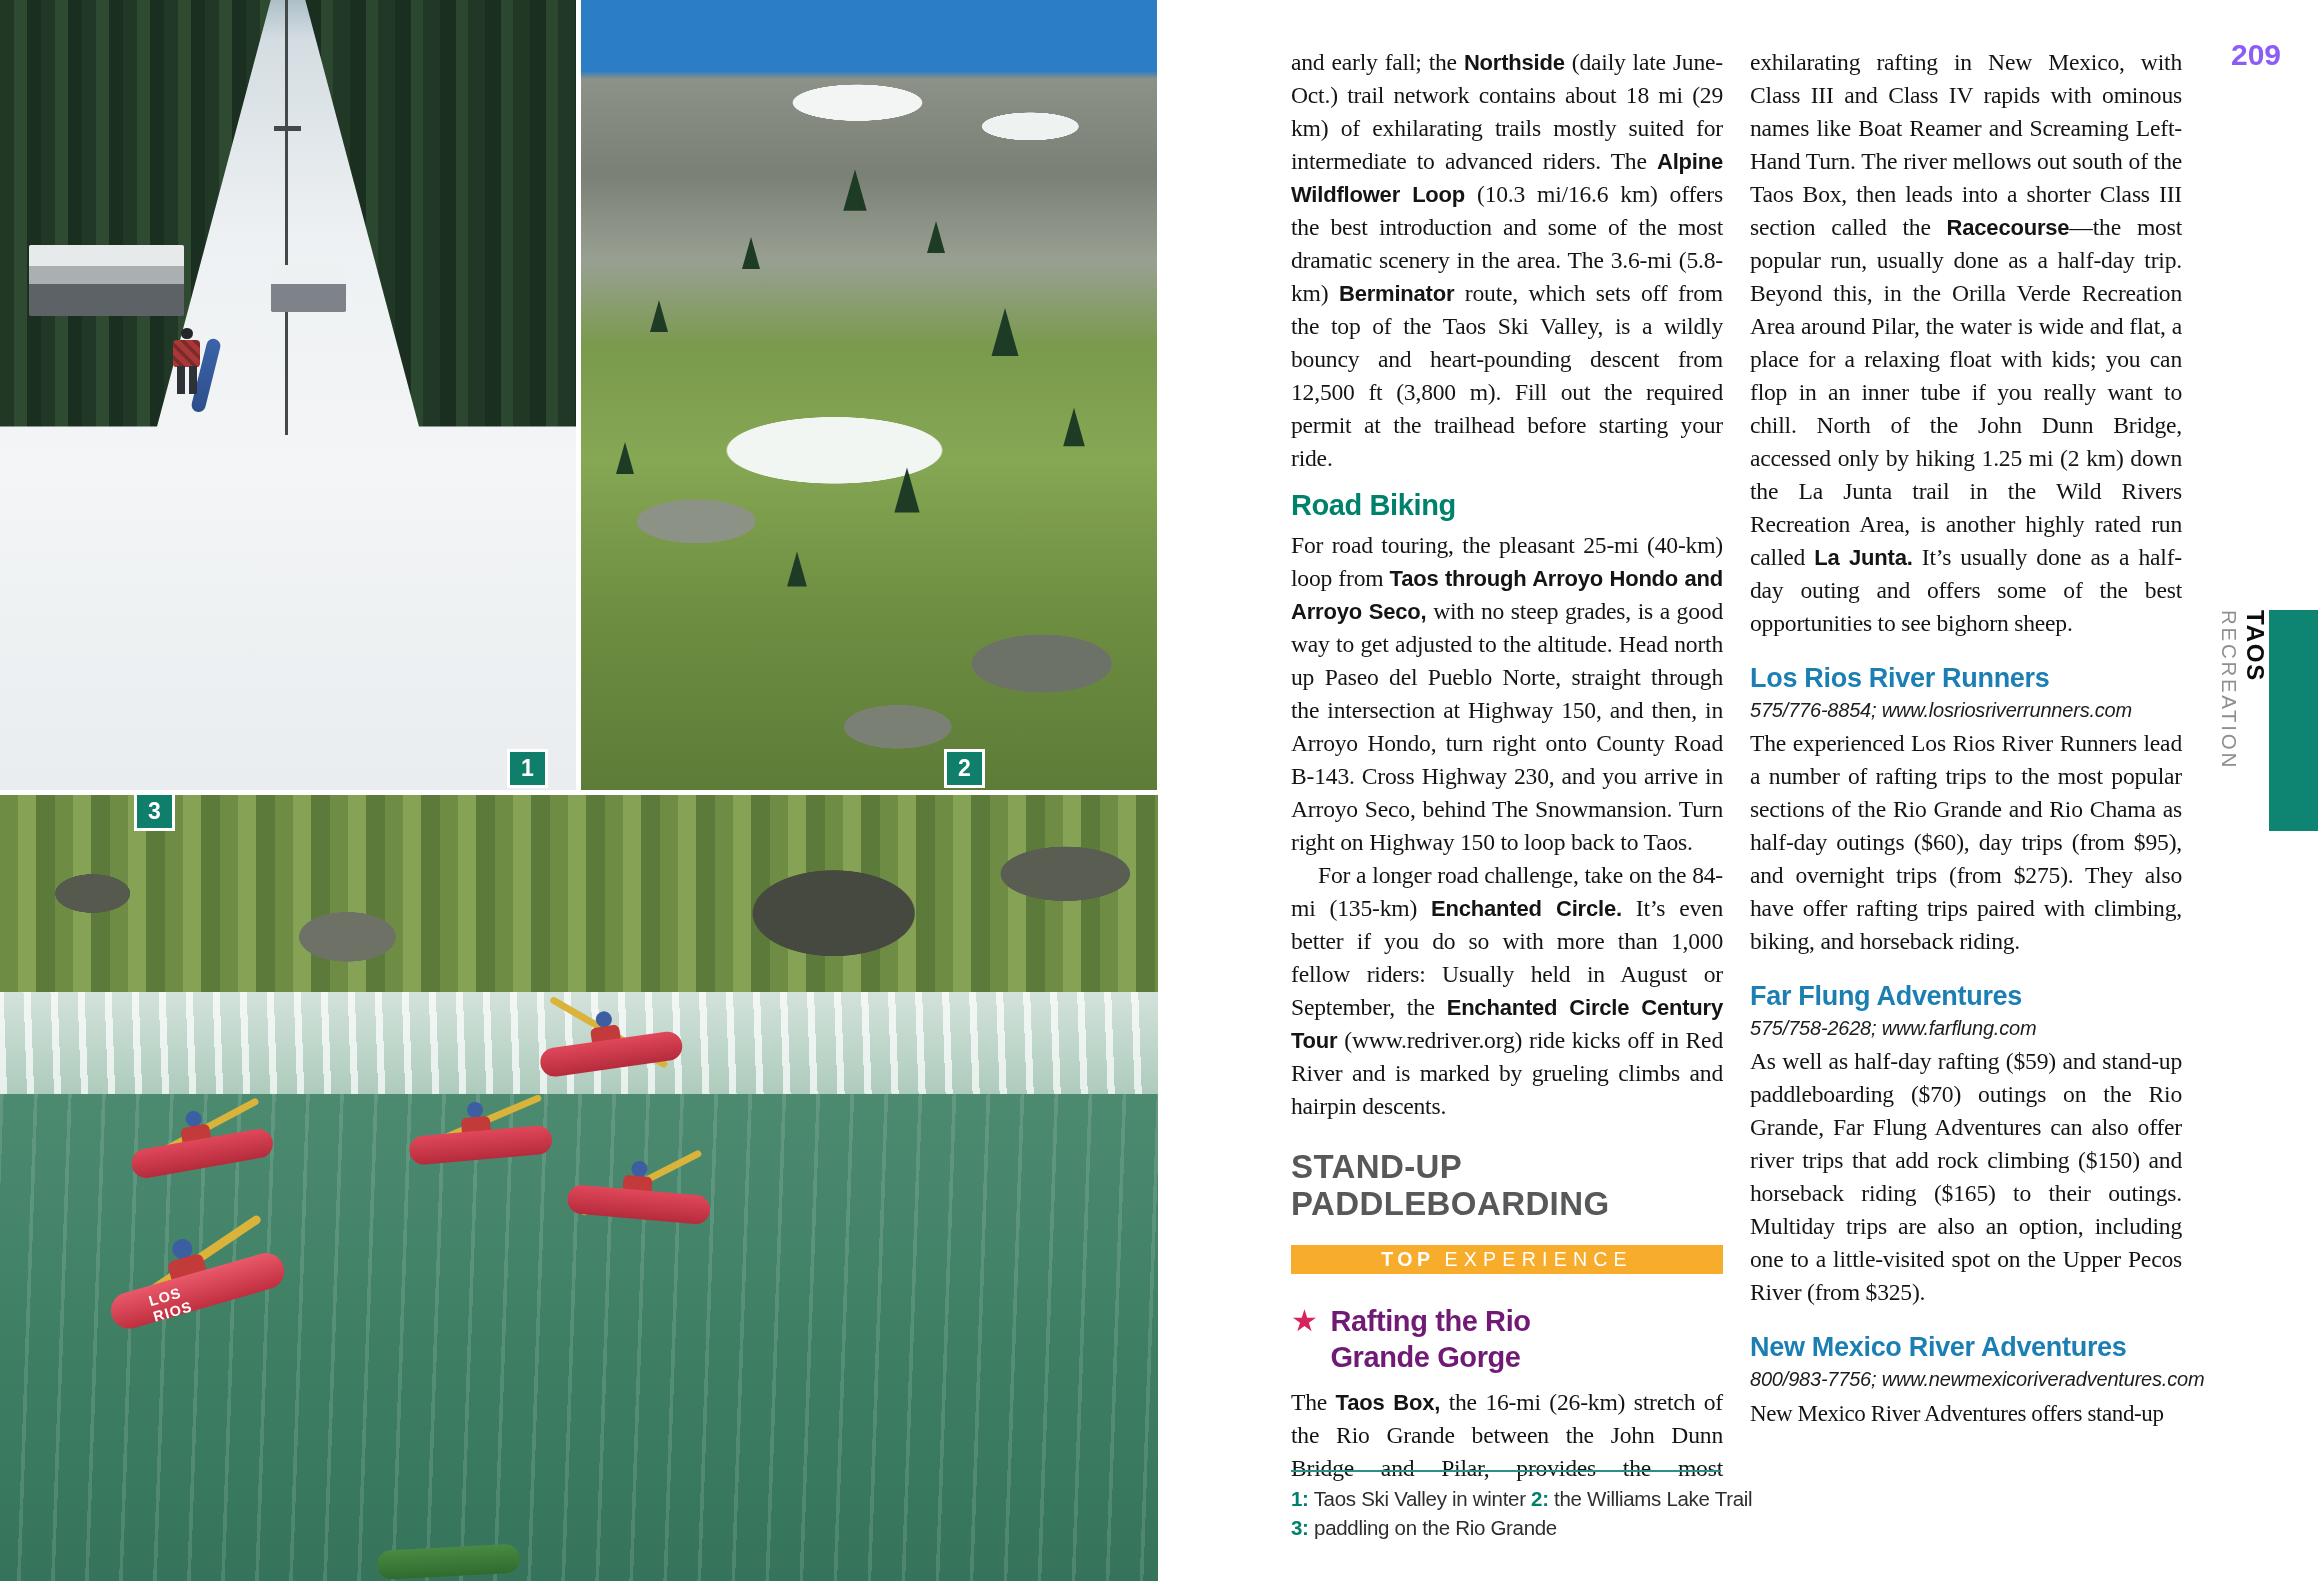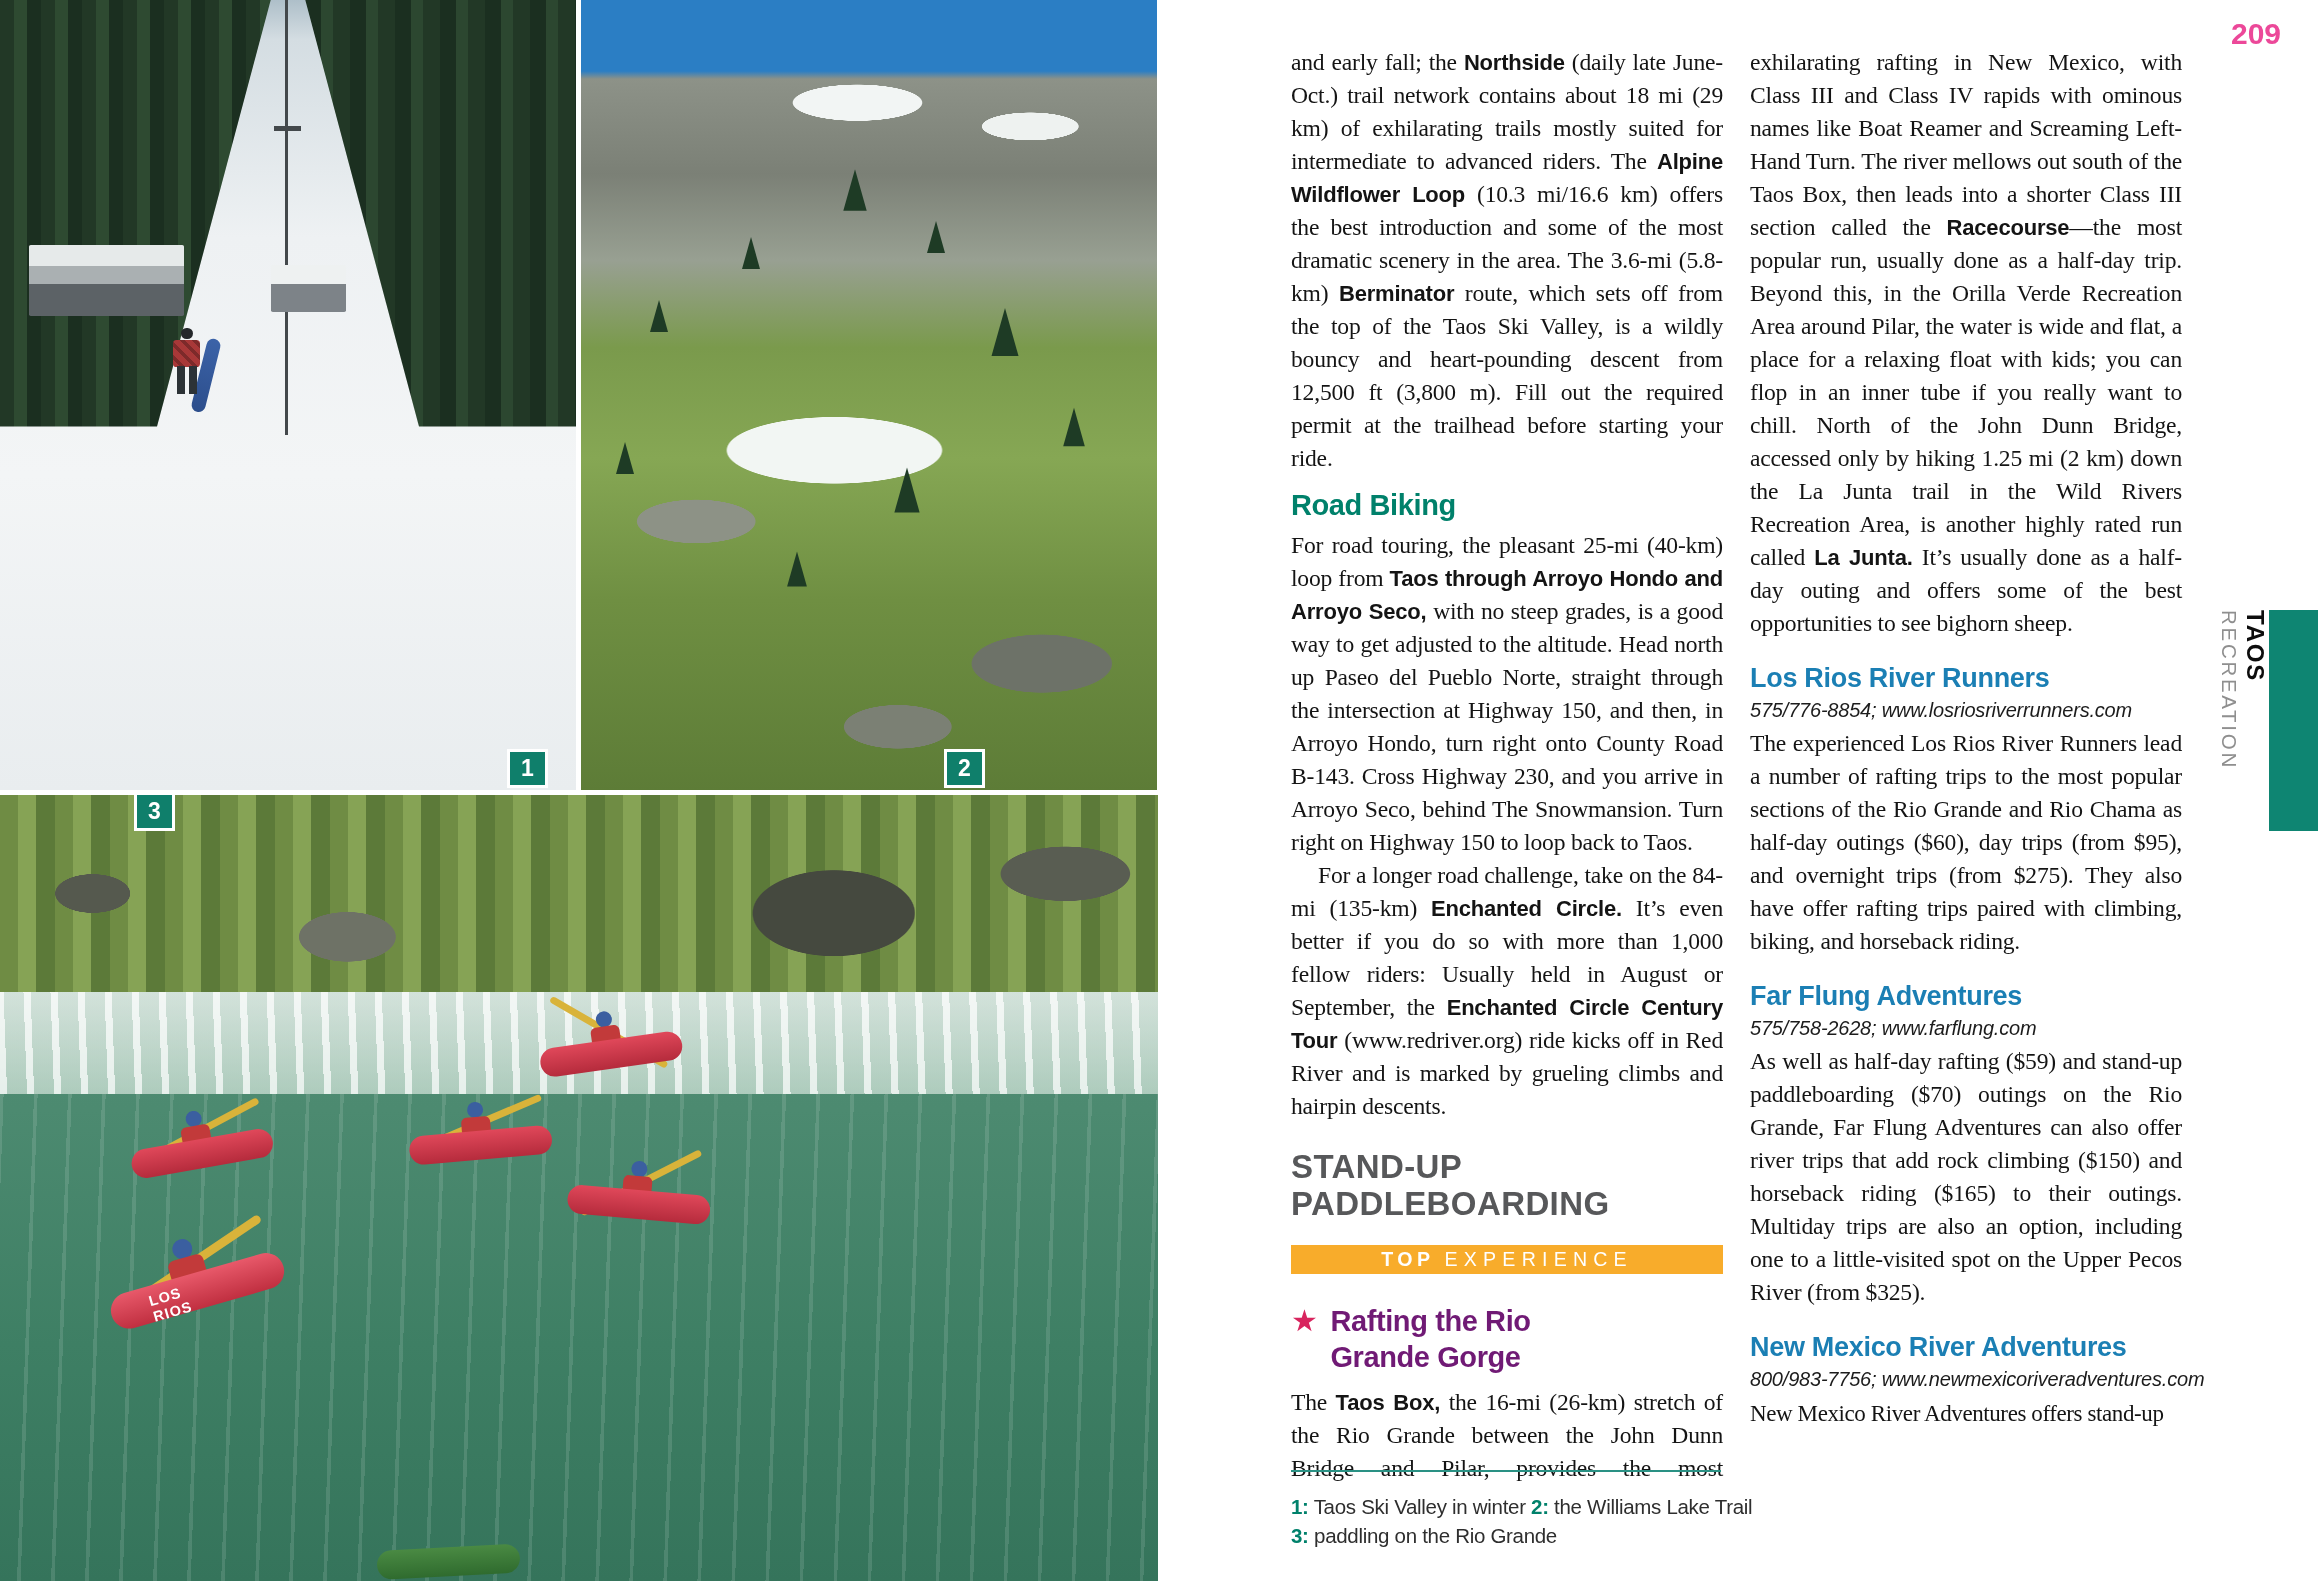--- a/index.html
+++ b/index.html
@@ -104,27 +104,27 @@
   .rio { display:flex; gap:12.5px; margin-top:28.5px; font-family:"Liberation Sans",sans-serif; }
   .rio .star { color:#D8245E; font-size:30px; line-height:36px; }
   .rio .lines { color:#701a75; font-weight:700; font-size:29px; line-height:36px; letter-spacing:-0.4px; }
   .rio .lines span { display:block; }
   .para4 { margin-top:10.7px !important; }
   .listing-heading { color:#1B7FB4; font-size:27px; margin:23px 0 2.7px; letter-spacing:-0.3px; }
   .contact { font-family:"Liberation Sans",sans-serif; font-style:italic; font-size:20px; line-height:26px;
       color:#1c1c1c; margin:0 0 4.5px; white-space:nowrap; letter-spacing:-0.2px; }
 
   .caption { position:absolute; left:1291px; top:1470px; width:430px; border-top:2.7px solid #2a9184;
-      padding-top:21px; font-family:"Liberation Sans",sans-serif; font-size:20.5px; line-height:28.5px;
+      padding-top:13px; font-family:"Liberation Sans",sans-serif; font-size:20.5px; line-height:28.5px;
       color:#2e2e2e; letter-spacing:-0.3px; }
   .caption .cl { display:block; white-space:nowrap; }
   .caption .num { color:#00816B; font-weight:700; }
 
   
-  .pagenum { position:absolute; left:2231px; top:17px; font:700 30px "Liberation Sans",sans-serif; color:#ec4899; }
+  .pagenum { position:absolute; left:2231px; top:38px; font:700 30px "Liberation Sans",sans-serif; color:#8b5cf6; }
   .side-tab { position:absolute; left:2217px; top:610px; writing-mode:vertical-rl; text-orientation:mixed;
       font-family:"Liberation Sans",sans-serif; }
   .tab-title { display:block; font-weight:700; font-size:24px; letter-spacing:1.8px; color:#0d0d0d; }
   .tab-sub { display:block; font-size:20.5px; letter-spacing:2.7px; color:#8f8f8f; }
   .side-block { position:absolute; left:2269px; top:610px; width:50px; height:221px; background:#0E8572; }
 </style>
 </head>
 <body>
 
 <div class="page">

